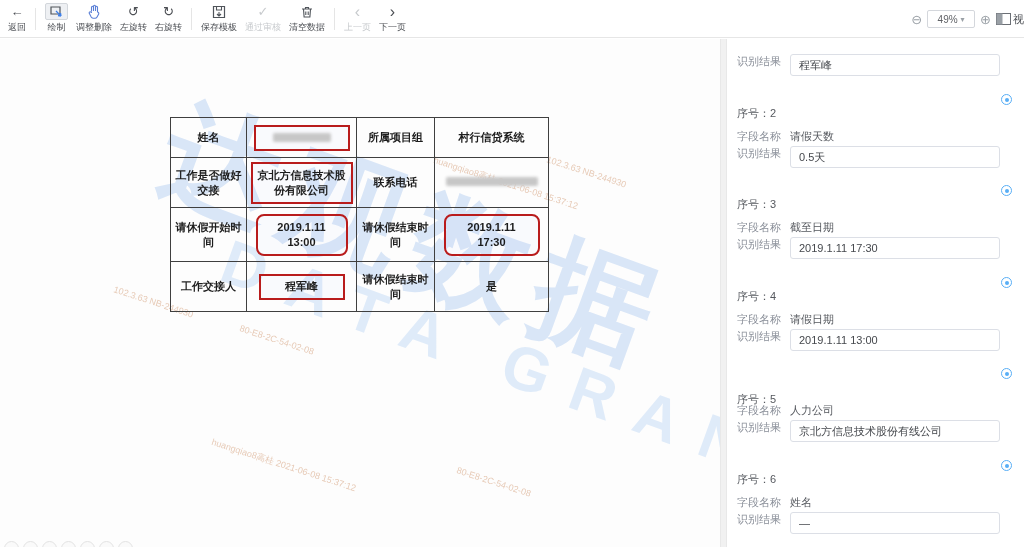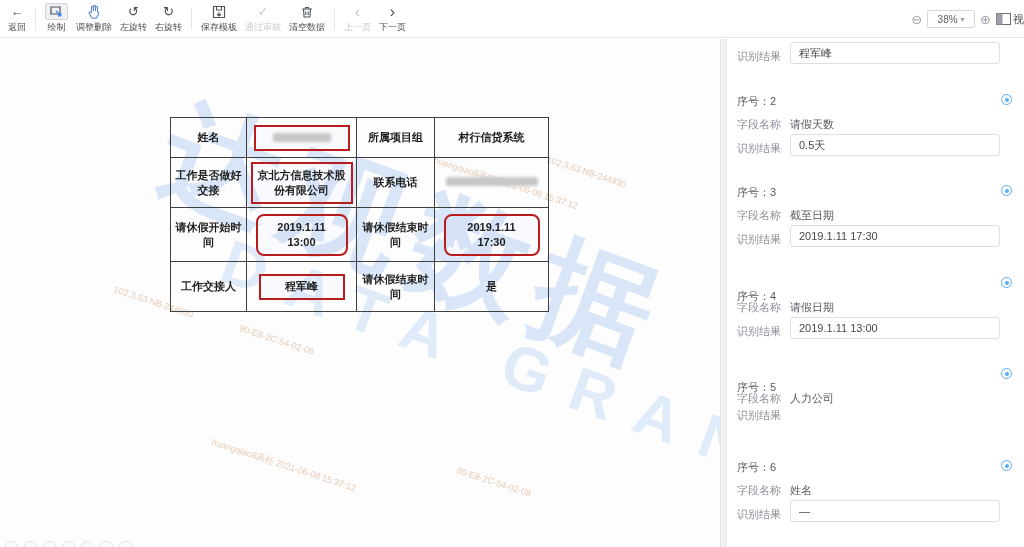--- a/index.html
+++ b/index.html
@@ -47,21 +47,21 @@
   
   .wm-main { position:absolute; left:150px; top:118px; font-size:118px; font-weight:bold;
     color:rgba(110,165,230,0.25); transform:rotate(20deg); letter-spacing:14px; white-space:nowrap; pointer-events:none; }
   .wm-latin { position:absolute; left:205px; top:295px; font-size:62px; font-weight:bold;
     color:rgba(120,175,235,0.22); transform:rotate(20deg); letter-spacing:24px; white-space:nowrap; pointer-events:none; }
   .wm-stamp { position:absolute; font-size:9px; color:rgba(205,140,95,0.45);
     transform:rotate(18deg); white-space:nowrap; pointer-events:none; }
 
   
   .p-item { position:absolute; left:0; width:297px; }
-  .p-row { position:absolute; left:10px; display:flex; align-items:flex-end; font-size:11px; }
+  .p-row { position:absolute; left:10px; display:flex; align-items:flex-start; font-size:11px;margin-top:12px; }
   .p-no { color:#55585e; }
   .p-lbl { color:#8a8f99; width:44px; margin-right:9px; flex:none; }
   .p-input { width:210px; height:22px; border:1px solid #dcdfe6; border-radius:3px;
     font-size:11px; color:#45484d; padding:0 8px; outline:none; background:#fff;
     font-family:"Liberation Sans","DejaVu Sans",sans-serif; }
   .target-ico { position:absolute; right:12px; width:11px; height:11px; border:1px solid #58aef6;
     border-radius:50%; display:flex; align-items:center; justify-content:center; cursor:pointer; }
   .target-ico::after { content:""; width:4px; height:4px; border-radius:50%; background:#58aef6; }
 
   
@@ -147,21 +147,21 @@
 
     <div class="tb-btn">
       <span class="tb-ico" style="font-size:16px;">›</span>
       <span class="tb-label">下一页</span>
     </div>
   </div>
 
   <div class="tb-right">
     <span class="zoom-ico">⊖</span>
     <div class="zoom-box">
-      <span>38%</span>
+      <span>49%</span>
       <span class="zoom-caret">▾</span>
     </div>
     <span class="zoom-ico">⊕</span>
     <div class="view-btn">
       <span>
         <svg width="15" height="12" viewBox="0 0 15 12">
             <rect x="0.5" y="0.5" width="14" height="11" fill="none" stroke="#6b6f75" stroke-width="1"></rect>
             <rect x="0.5" y="0.5" width="6" height="11" fill="#9aa0a6"></rect>
           </svg>
       </span>
@@ -281,21 +281,21 @@
       <span class="p-lbl">字段名称</span>
       <span style="color:#55585e;">截至日期</span>
     </div>
     <div class="p-row" style="top:40px;">
       <span class="p-lbl">识别结果</span>
       <input class="p-input" readonly="" value="2019.1.11 17:30" style="">
     </div>
   </div>
 
   <div class="p-item" style="top:238px;">
-    <div class="p-row" style="top:12px;">
+    <div class="p-row" style="top:0;">
         <span class="p-no"><span>序号：</span><span>4</span></span>
       </div>
     <span class="target-ico" style="top:0;"></span>
     <div class="p-row" style="top:23px;">
       <span class="p-lbl">字段名称</span>
       <span style="color:#55585e;">请假日期</span>
     </div>
     <div class="p-row" style="top:40px;">
       <span class="p-lbl">识别结果</span>
       <input class="p-input" readonly="" value="2019.1.11 13:00" style="">
@@ -306,20 +306,21 @@
     <div class="p-row" style="top:12px;">
         <span class="p-no"><span>序号：</span><span>5</span></span>
       </div>
     <span class="target-ico" style="top:0;"></span>
     <div class="p-row" style="top:23px;">
       <span class="p-lbl">字段名称</span>
       <span style="color:#55585e;">人力公司</span>
     </div>
     <div class="p-row" style="top:40px;">
       <span class="p-lbl">识别结果</span>
+      <input class="p-input" readonly="" value="京北方信息技术股份有线公司" style="">
     </div>
   </div>
 
   <div class="p-item" style="top:421px;">
     <div class="p-row" style="top:0;">
         <span class="p-no"><span>序号：</span><span>6</span></span>
       </div>
     <span class="target-ico" style="top:0;"></span>
     <div class="p-row" style="top:23px;">
       <span class="p-lbl">字段名称</span>

